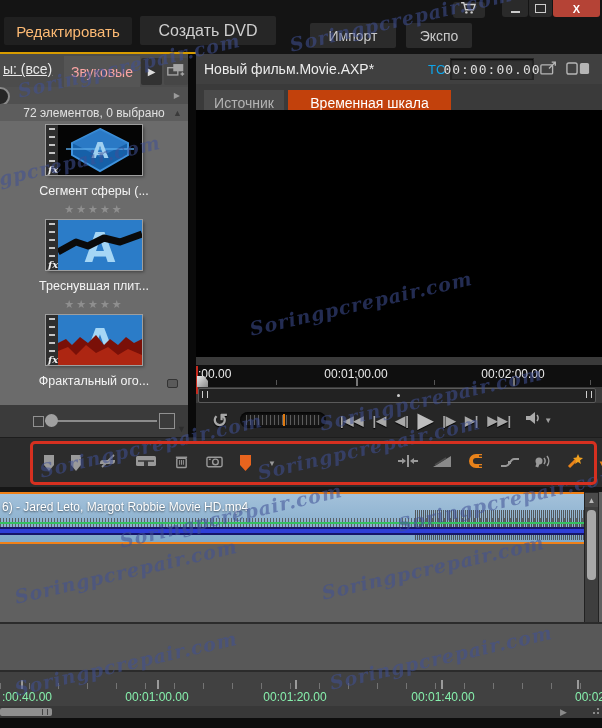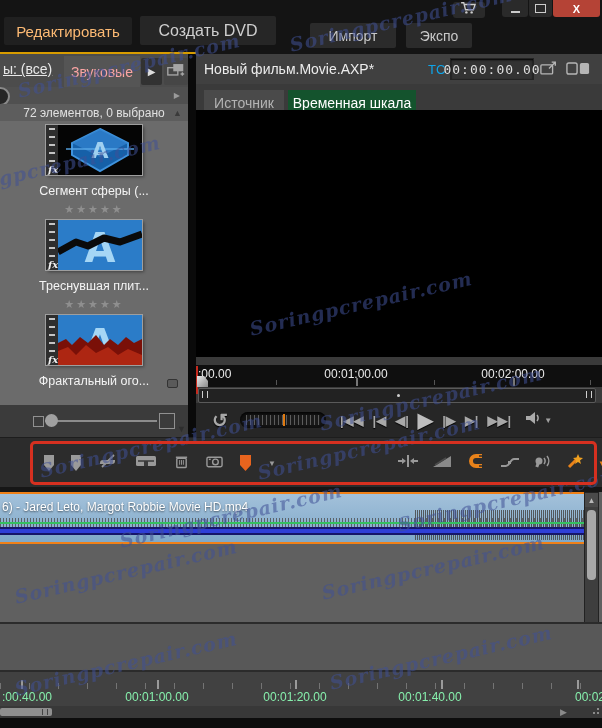--- a/index.html
+++ b/index.html
@@ -66,21 +66,21 @@
   .tc-box{position:absolute;left:254px;top:4px;width:82px;height:20px;background:#333;
           border:1px solid #232323;box-shadow:inset 0 1px 2px #000;color:#dfdfdf;
           font-family:"DejaVu Sans Mono",monospace;font-size:13px;display:flex;
           align-items:center;justify-content:center;letter-spacing:1px;}
   .popout{position:absolute;left:344px;top:7px;}
   .dualmon{position:absolute;left:370px;top:7px;}
   .pl-tabs{position:absolute;left:0;top:36px;width:100%;height:26px;background:#3a3a3a;}
   .pl-tab{position:absolute;top:0;height:26px;display:flex;align-items:center;
           justify-content:center;font-size:14px;}
   .tab-source{left:8px;width:80px;background:#4a4a4a;color:#b3b3b3;}
-  .tab-timeline{left:92px;width:128px;background:#14532d;color:#fff;}
+  .tab-timeline{left:92px;width:163px;background:#c2410c;color:#fff;}
   .preview{position:absolute;left:0;top:56px;width:100%;height:247px;background:#000;}
   .pre-strip{position:absolute;left:0;top:303px;width:100%;height:8px;background:#3a3a3a;}
   .pl-ruler{position:absolute;left:0;top:311px;width:100%;height:22px;background:#0f0f0f;}
   .pl-ruler .lbl{position:absolute;top:2px;font-size:12px;color:#eaeaea;white-space:nowrap;}
   .tick{position:absolute;background:#777;}
   .playhead-line{position:absolute;left:0;top:312px;width:2px;height:28px;background:#c62a1e;z-index:4;}
   .playhead-flag{position:absolute;left:1px;top:322px;width:11px;height:11px;z-index:5;
      background:linear-gradient(135deg,#e8e8e8,#8a8a8a);
      clip-path:polygon(0 0,65% 0,100% 45%,100% 100%,0 100%);}
   .scrubber{position:absolute;left:2px;top:334px;width:396px;height:13px;background:#222;
@@ -445,21 +445,21 @@
     <div class="tl-ruler">
       <span class="tl-ticks"></span>
       <span class="majtick" style="left:21px"></span>
       <span class="majtick" style="left:157px"></span>
       <span class="majtick" style="left:295px"></span>
       <span class="majtick" style="left:441px"></span>
       <span class="majtick" style="left:577px"></span>
       <span class="lbl" style="left:2px">:00:40.00</span>
       <span class="lbl" style="left:157px;transform:translateX(-50%)">00:01:00.00</span>
       <span class="lbl" style="left:295px;transform:translateX(-50%)">00:01:20.00</span>
-      <span class="lbl" style="left:430px;transform:translateX(-50%)">00:01:40.00</span>
+      <span class="lbl" style="left:443px;transform:translateX(-50%)">00:01:40.00</span>
       <span class="lbl" style="left:575px">00:02</span>
     </div>
 
     <div class="hscroll-row">
       <div class="hs-thumb">
         <span class="hs-grip"></span>
       </div>
       <span class="hs-play">▶</span>
       <span class="resize-grip">
         <i style="right:0;top:0"></i>

